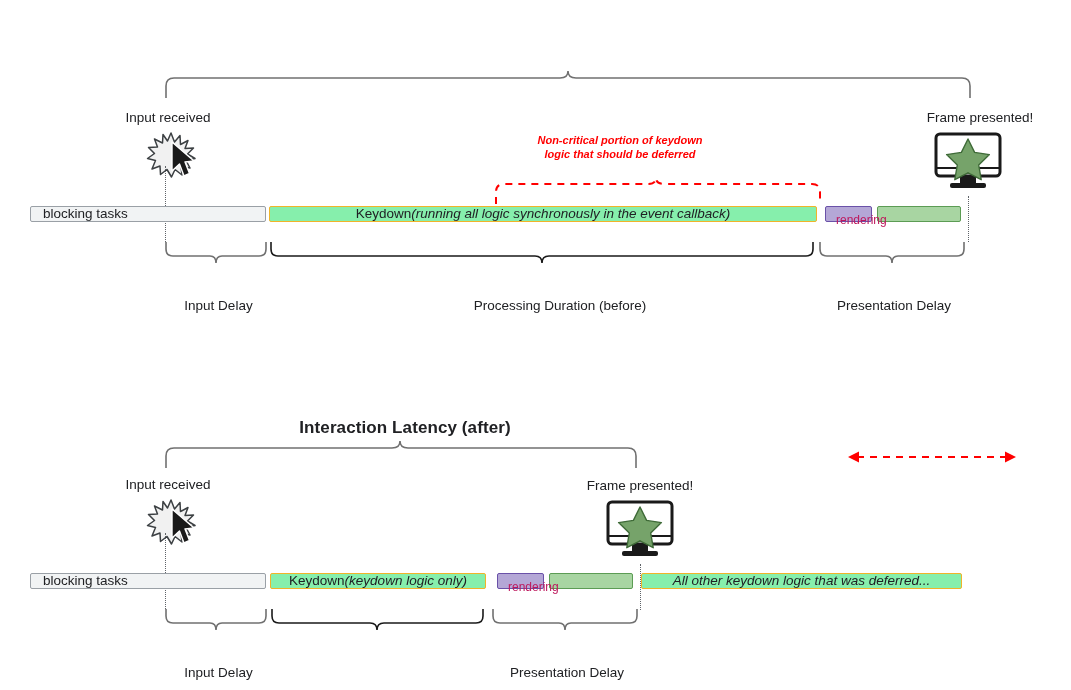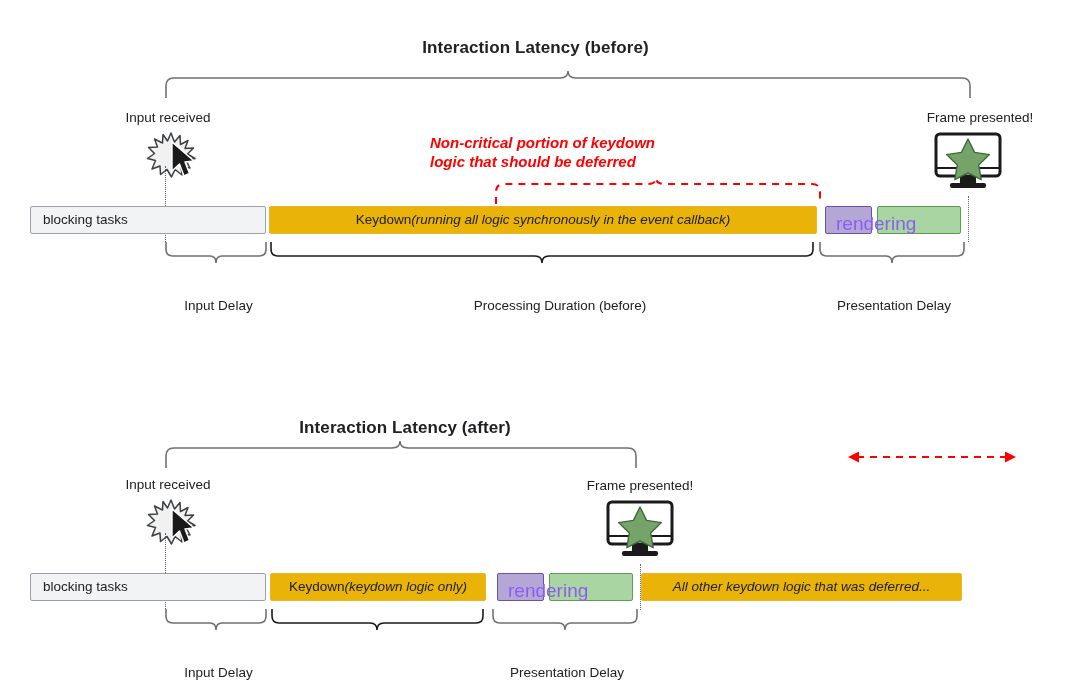--- a/index.html
+++ b/index.html
@@ -42,67 +42,68 @@
     font-size: 13.5px;
     color: #202124;
     white-space: nowrap;
     text-align: center;
     margin-top: 32px;
   }
 
   
   .red-note {
     color: #ff0000;
-    font-size: 15px;
+    font-size: 11px;
     font-weight: bold;
     font-style: italic;
+    text-align: center;
     line-height: 1.28;
     white-space: pre-line;
   }
 
   
   .bar {
     position: absolute;
-    height: 28px;
+    height: 16px;
     box-sizing: border-box;
     border-radius: 2px;
     display: flex;
     align-items: center;
     justify-content: center;
     font-size: 13.5px;
     line-height: 1;
     white-space: nowrap;
     overflow: visible;
   }
   .bar-blocking {
     background: #f1f3f4;
     border: 1px solid #9aa0a6;
     justify-content: flex-start;
     padding-left: 12px;
   }
   .bar-yellow {
-    background: #eab308;
+    background: #86efac;
     border: 1px solid #f0b429;
   }
   .bar-purple {
     background: #b4a7d6;
     border: 1px solid #6a51a8;
   }
   .bar-green {
     background: #a8d5a2;
     border: 1px solid #5c9c54;
   }
   .bar em { font-style: italic; }
 
   
   .rendering-label {
     position: absolute;
-    font-size: 19px;
-    white-space: nowrap;
-    color: #8b5cf6;
+    font-size: 12px;
+    white-space: nowrap;
+    color: #be185d;
     z-index: 5;
     pointer-events: none;
   }
 
   
   .guide {
     position: absolute;
     width: 0;
     border-left: 1.5px dotted #5f6368;
   }
@@ -116,21 +117,20 @@
     stroke-width: 2;
     stroke-dasharray: 7 6;
   }
   .red-solid { fill: #ff0000; stroke: none; }
 </style>
 </head>
 <body>
 
 <div class="stage">
 
-  <div class="section-title abs" style="left:0; top:38px; width:1071px;">Interaction Latency (before)</div>
 
   <svg class="abs" style="left:160px; top:70px;" width="825" height="30" aria-hidden="true">
     <path class="brace-grey" d="M 6,28 L 6,16 Q 6,8 14,8 L 400,8 Q 408,8 408,1 Q 408,8 416,8 L 802,8 Q 810,8 810,16 L 810,28"></path>
   </svg>
 
   <div class="caption abs" style="left:73px; top:110px; width:190px;">Input received</div>
 
   <svg class="abs" style="left:147px; top:130px;" width="50" height="48" aria-hidden="true">
     <path d="M24,3 L27.5,12 L33,5.5 L33.5,14.5 L41,10.5 L38,18.5 L46.5,18 L40.5,24 L48,28.5 L39,30.5
              L43,38 L34,36.5 L35,45 L28,39.5 L24.5,47 L20,39.5 L13.5,44.5 L13,36 L5,39 L8.5,30.5

